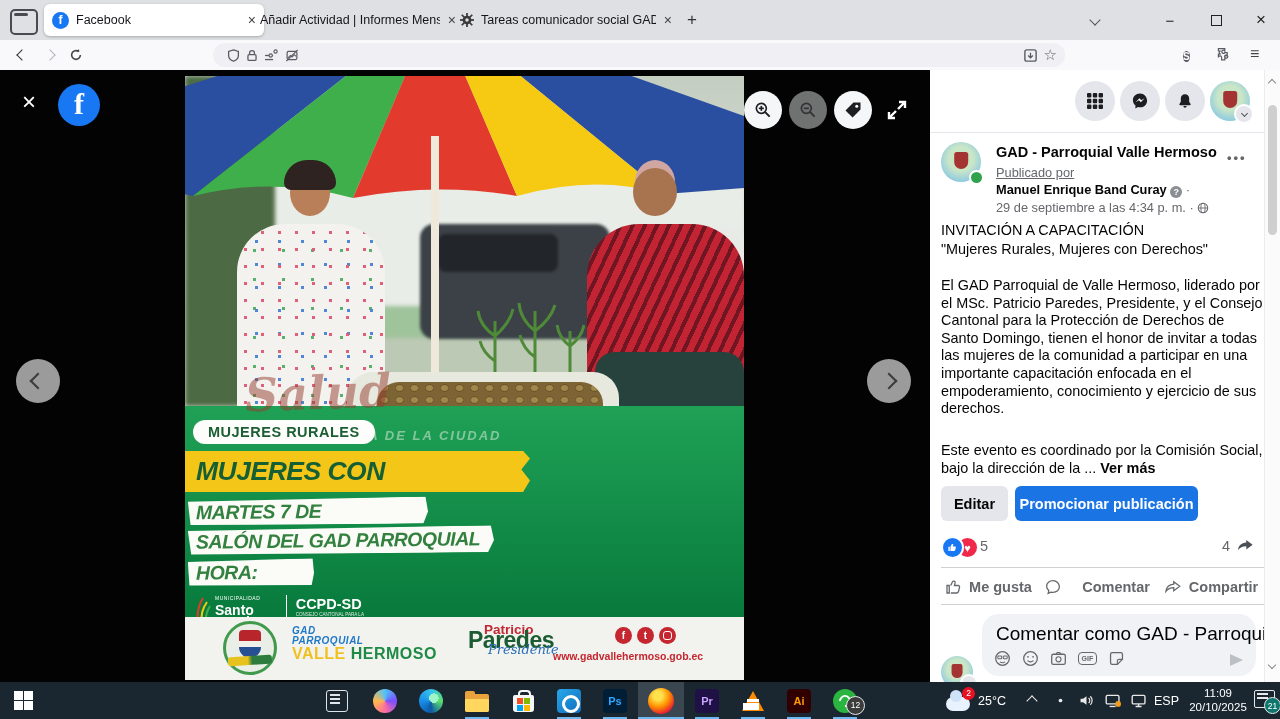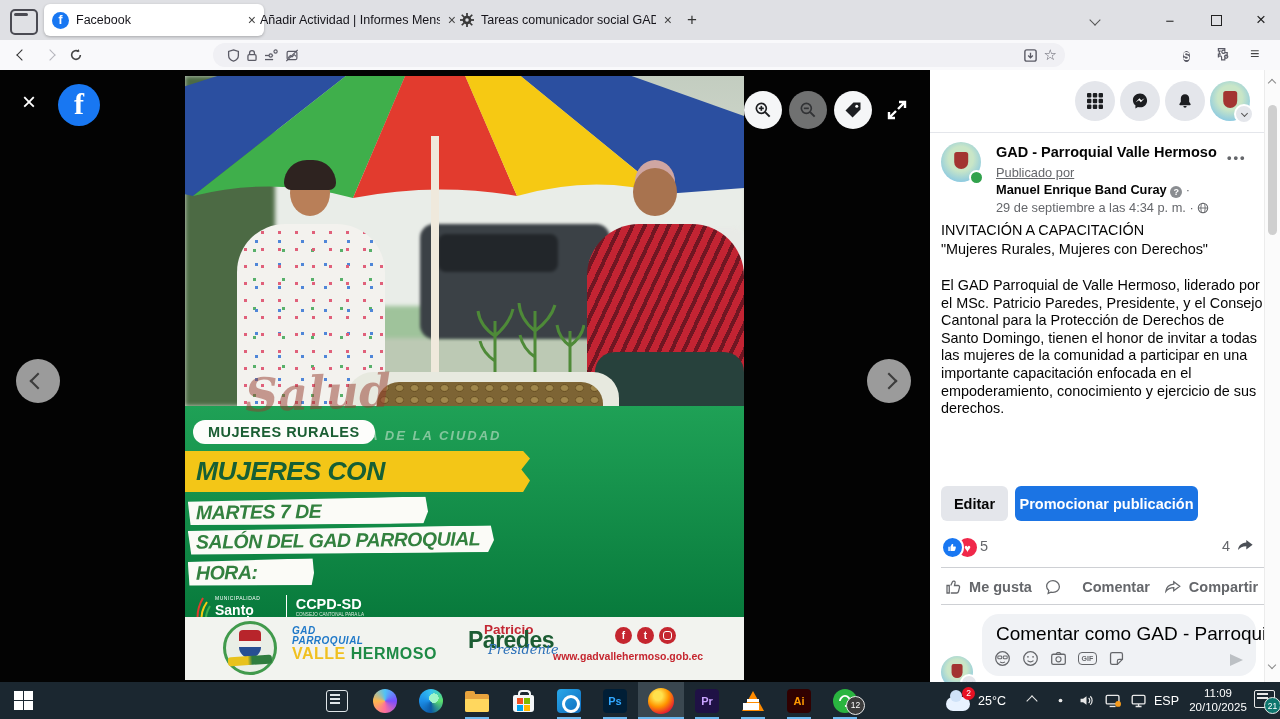--- a/index.html
+++ b/index.html
@@ -467,20 +467,23 @@
         <circle cx="8" cy="8" r="6.3" fill="none" stroke="#65676b" stroke-width="1.4"></circle>
         <ellipse cx="8" cy="8" rx="2.8" ry="6.3" fill="none" stroke="#65676b" stroke-width="1.2"></ellipse>
         <line x1="1.7" y1="8" x2="14.3" y2="8" stroke="#65676b" stroke-width="1.2"></line>
       </svg>
     </div>
     <div class="dots">•••</div>
 
     <div class="ptext" style="top:152px;">INVITACIÓN A CAPACITACIÓN</div>
     <div class="ptext" style="top:171px;">"Mujeres Rurales, Mujeres con Derechos"</div>
     <div class="ptext" style="top:207px;">El GAD Parroquial de Valle Hermoso, liderado por el MSc. Patricio Paredes, Presidente, y el Consejo Cantonal para la Protección de Derechos de Santo Domingo, tienen el honor de invitar a todas las mujeres de la comunidad a participar en una importante capacitación enfocada en el empoderamiento, conocimiento y ejercicio de sus derechos.</div>
+    <div class="ptext" style="top:372px;">
+      <span>Este evento es coordinado por la Comisión Social, bajo la dirección de la ... </span><span style="font-weight:bold;">Ver más</span>
+    </div>
 
     <div class="btn edit">Editar</div>
     <div class="btn promote">Promocionar publicación</div>
 
     <div class="rx rxlike">
       <svg width="11" height="11" viewBox="0 0 16 16">
         <path d="M2 7h2v6H2zM5 13h5.2c.8 0 1.5-.5 1.7-1.3l.9-3.3A1.3 1.3 0 0 0 11.5 6.7H8.6l.5-2.3c.2-.8-.4-1.6-1.2-1.6-.4 0-.8.2-1 .6L5 7" fill="#fff"></path>
       </svg>
     </div>
     <div class="rx rxlove">

